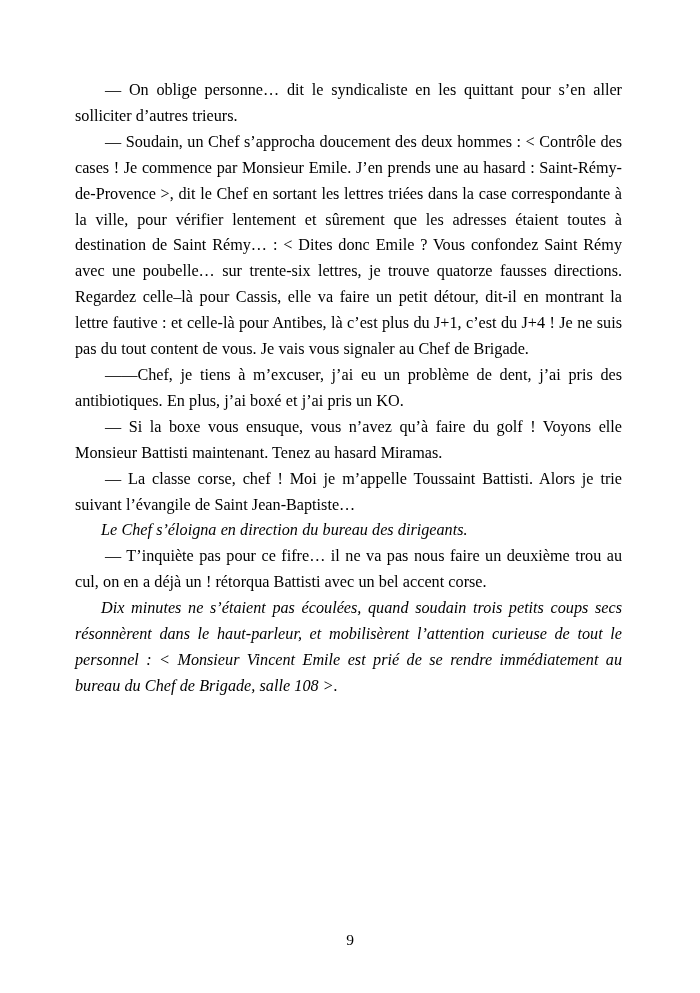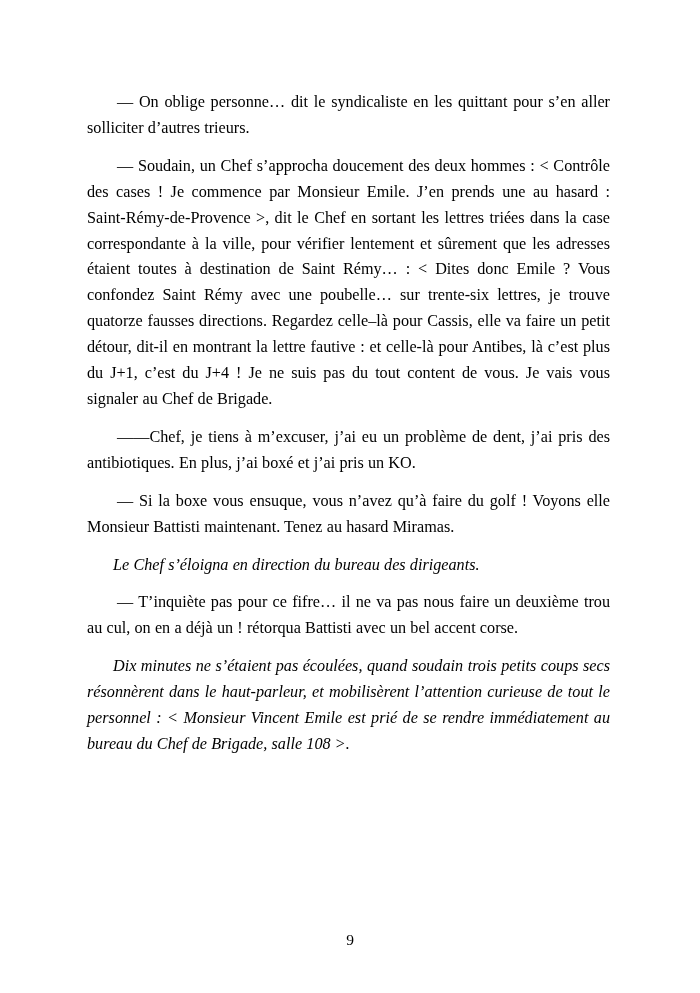--- a/index.html
+++ b/index.html
@@ -18,21 +18,21 @@
     color: #000000;
     -webkit-font-smoothing: antialiased;
   }
   .text-column {
     position: absolute;
     left: 75px;
     top: 78px;
     width: 547px;
   }
   .para {
-    margin: 12px;
+    margin: 0;
     font-size: 16.2px;
     line-height: 25.9px;
     text-align: justify;
     text-justify: inter-word;
     hyphens: none;
     word-spacing: 0.01em;
   }
   
   .para.dash {
     text-indent: 30px;
@@ -57,20 +57,21 @@
 </head>
 <body>
 
 <div class="page">
 
   <div class="text-column">
     <p class="para dash">— On oblige personne… dit le syndicaliste en les quittant pour s’en aller solliciter d’autres trieurs.</p>
     <p class="para dash">— Soudain, un Chef s’approcha doucement des deux hommes : &lt; Contrôle des cases ! Je commence par Monsieur Emile. J’en prends une au hasard : Saint-Rémy-de-Provence &gt;, dit le Chef en sortant les lettres triées dans la case correspondante à la ville, pour vérifier lentement et sûrement que les adresses étaient toutes à destination de Saint Rémy… : &lt; Dites donc Emile ? Vous confondez Saint Rémy avec une poubelle… sur trente-six lettres, je trouve quatorze fausses directions. Regardez celle–là pour Cassis, elle va faire un petit détour, dit-il en montrant la lettre fautive : et celle-là pour Antibes, là c’est plus du J+1, c’est du J+4 ! Je ne suis pas du tout content de vous. Je vais vous signaler au Chef de Brigade.</p>
     <p class="para dash">——Chef, je tiens à m’excuser, j’ai eu un problème de dent, j’ai pris des antibiotiques. En plus, j’ai boxé et j’ai pris un KO.</p>
     <p class="para dash">— Si la boxe vous ensuque, vous n’avez qu’à faire du golf ! Voyons elle Monsieur Battisti maintenant. Tenez au hasard Miramas.</p>
+    <p class="para dash">— La classe corse, chef ! Moi je m’appelle Toussaint Battisti. Alors je trie suivant l’évangile de Saint Jean-Baptiste…</p>
     <p class="para narr">Le Chef s’éloigna en direction du bureau des dirigeants.</p>
     <p class="para dash">— T’inquiète pas pour ce fifre… il ne va pas nous faire un deuxième trou au cul, on en a déjà un ! rétorqua Battisti avec un bel accent corse.</p>
     <p class="para narr">Dix minutes ne s’étaient pas écoulées, quand soudain trois petits coups secs résonnèrent dans le haut-parleur, et mobilisèrent l’attention curieuse de tout le personnel : &lt; Monsieur Vincent Emile est prié de se rendre immédiatement au bureau du Chef de Brigade, salle 108 &gt;.</p>
   </div>
 
   <div class="page-number">9</div>
 
 </div>
 
 </body></html>

